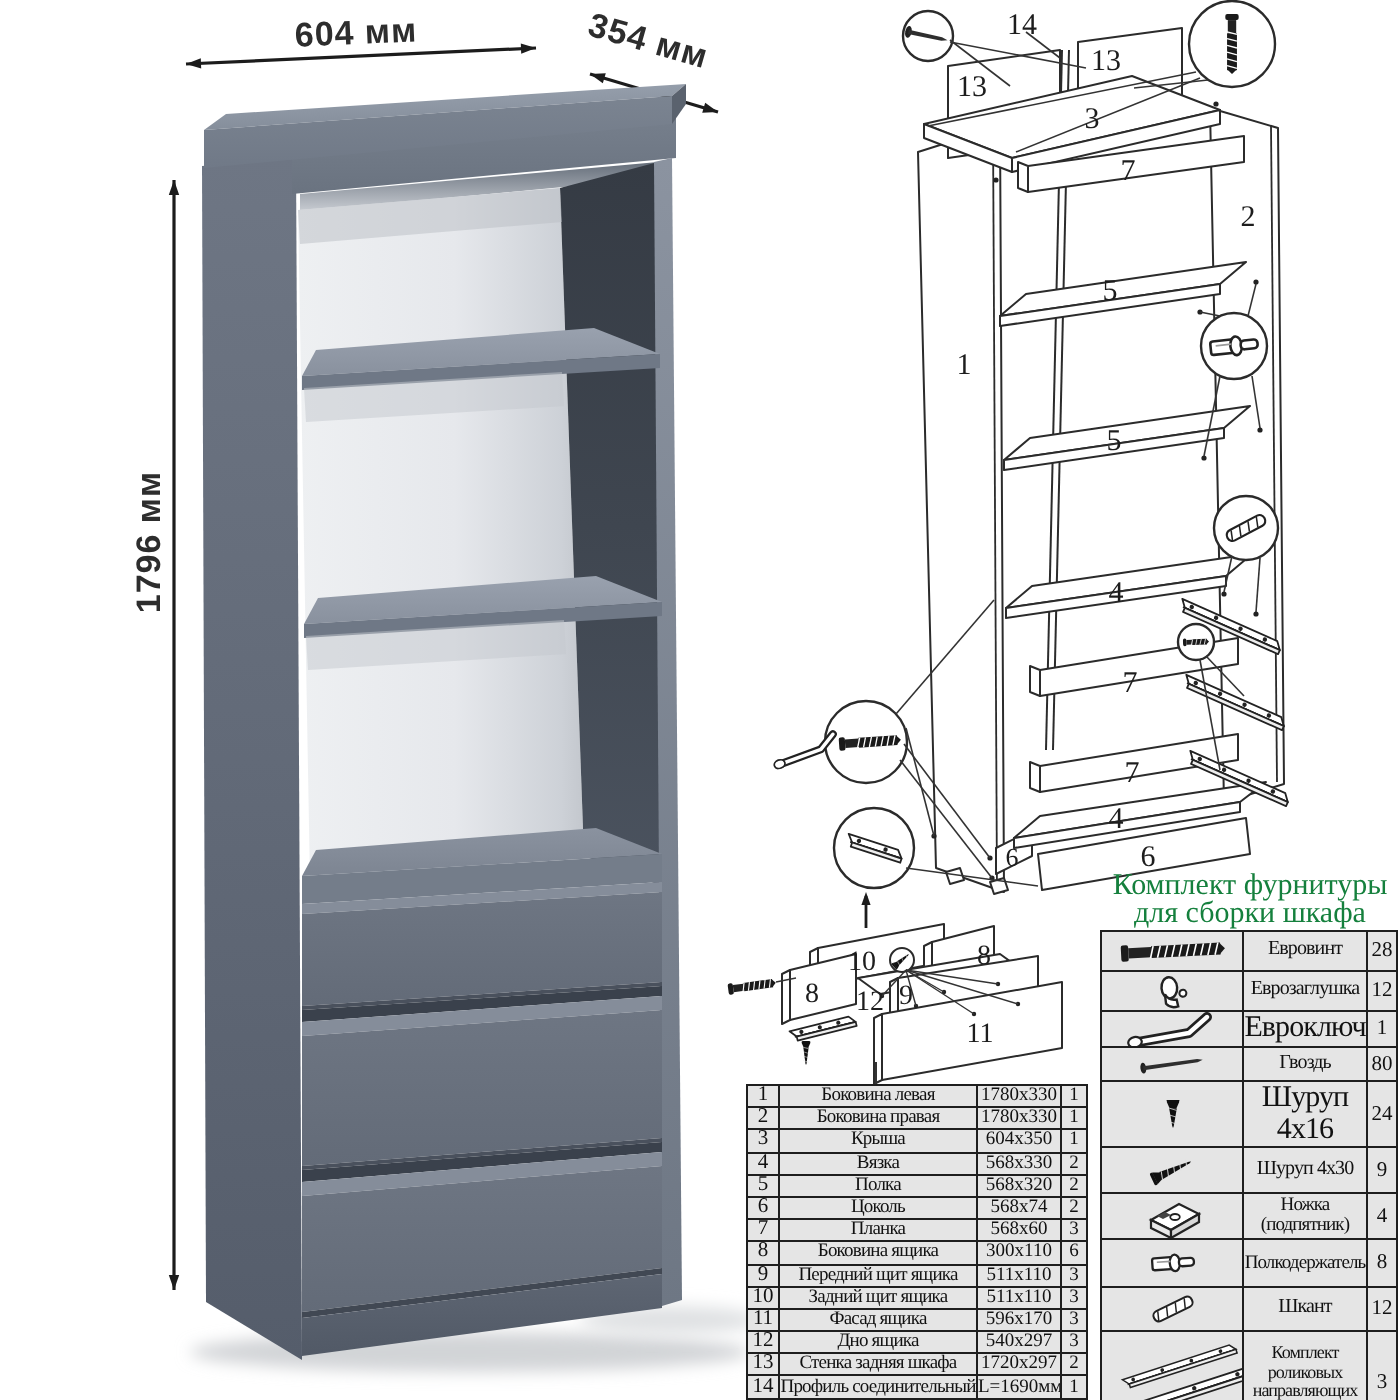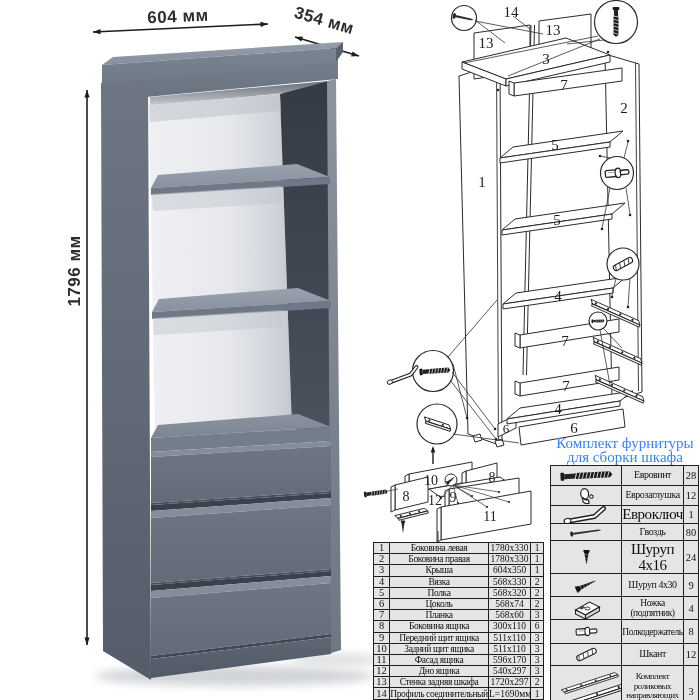--- a/index.html
+++ b/index.html
@@ -9,21 +9,21 @@
   }
   #scene { position:absolute; left:0; top:0; }
   .ser { font-family:"Liberation Serif", serif; }
   .dim-label {
     position:absolute; font-family:"Liberation Sans", sans-serif;
     font-weight:bold; font-size:17px; color:#2d2d2d; text-align:center;
     letter-spacing:0.5px; white-space:nowrap;
   }
   #hw-title {
     position:absolute; left:550px; top:436px; width:150px; text-align:center;
-    font-family:"Liberation Serif", serif; font-size:15px; color:#3b82f6;
+    font-family:"Liberation Serif", serif; font-size:15px; color:#15803d;
     line-height:14px;
   }
   table { border-collapse:collapse; table-layout:fixed; background:#e5e5e5;padding-left:30px; }
   td { border:1px solid #1e1e1e; overflow:hidden; white-space:nowrap; }
   #parts-table {
     position:absolute; left:373px; top:542px; width:166px;
     font-family:"Liberation Serif", serif; font-size:9.5px; color:#111;
   }
   #parts-table td { height:10.2px; padding:0; line-height:10px; text-align:center; }
   #parts-table .p-num  { width:15px; font-size:10.5px; }

